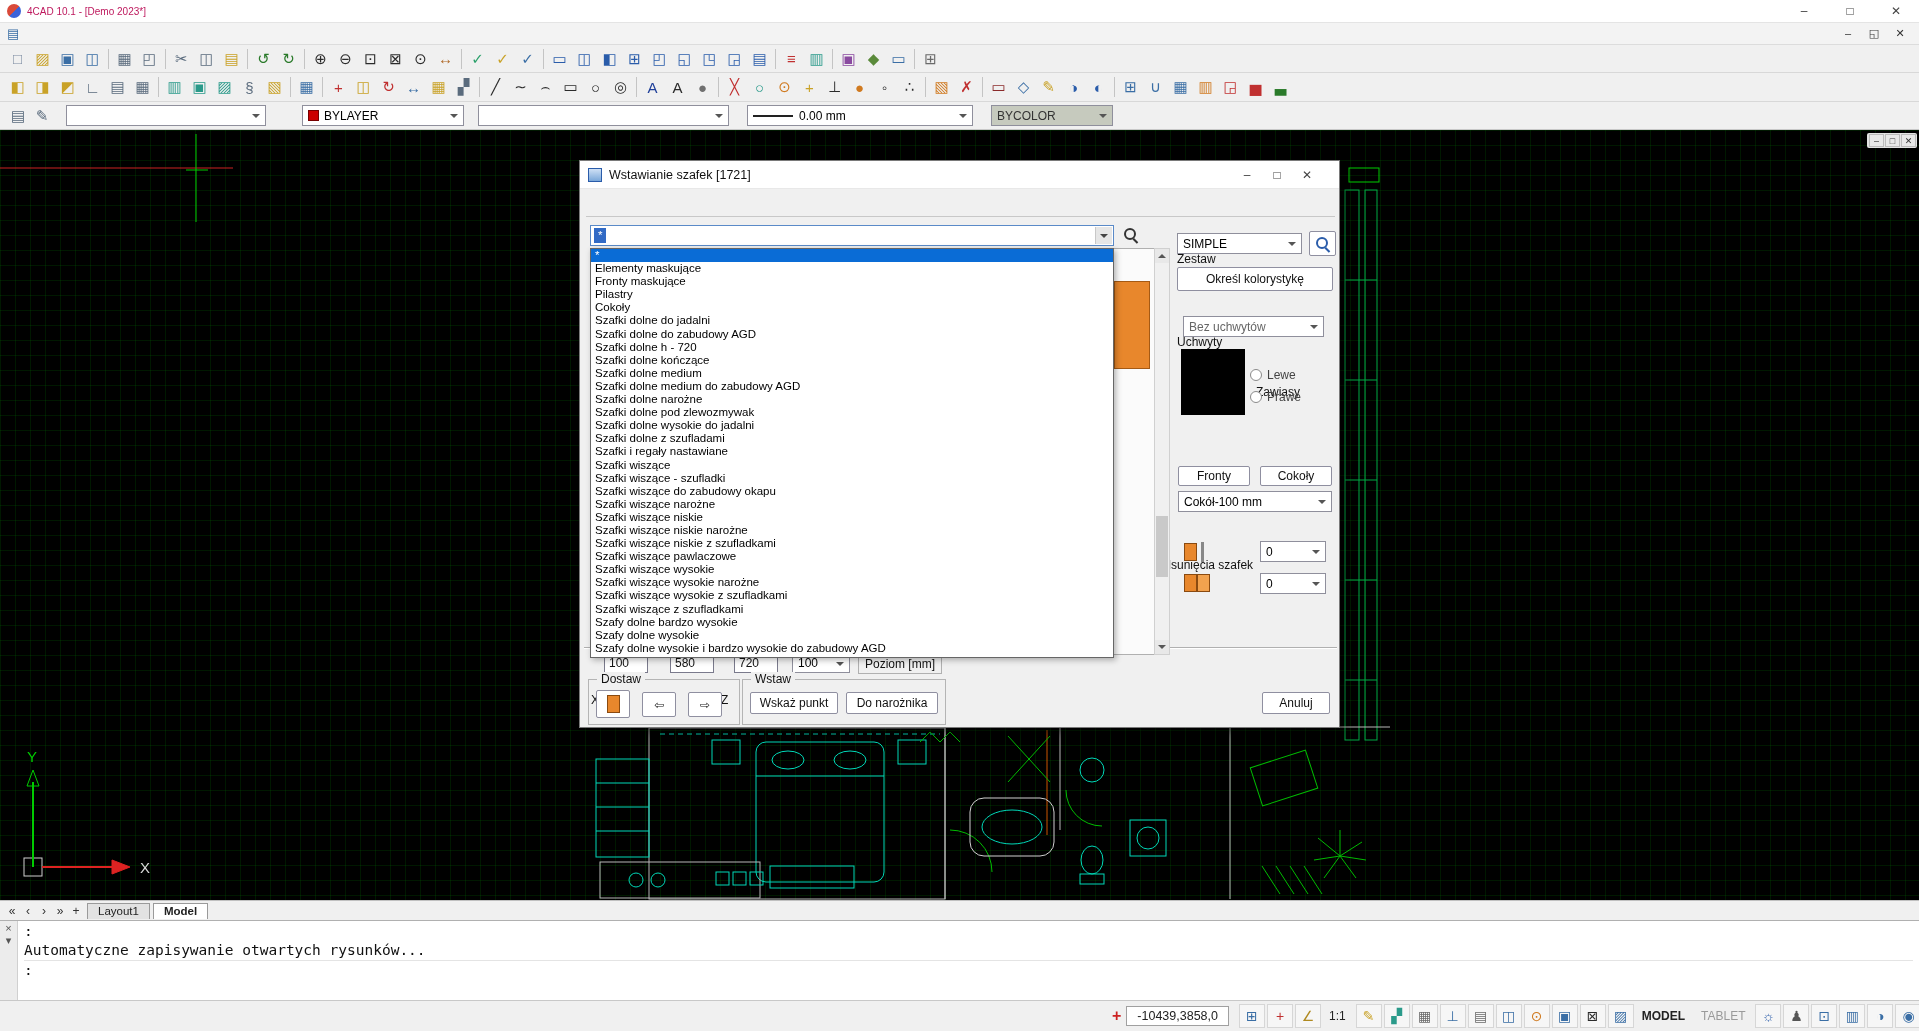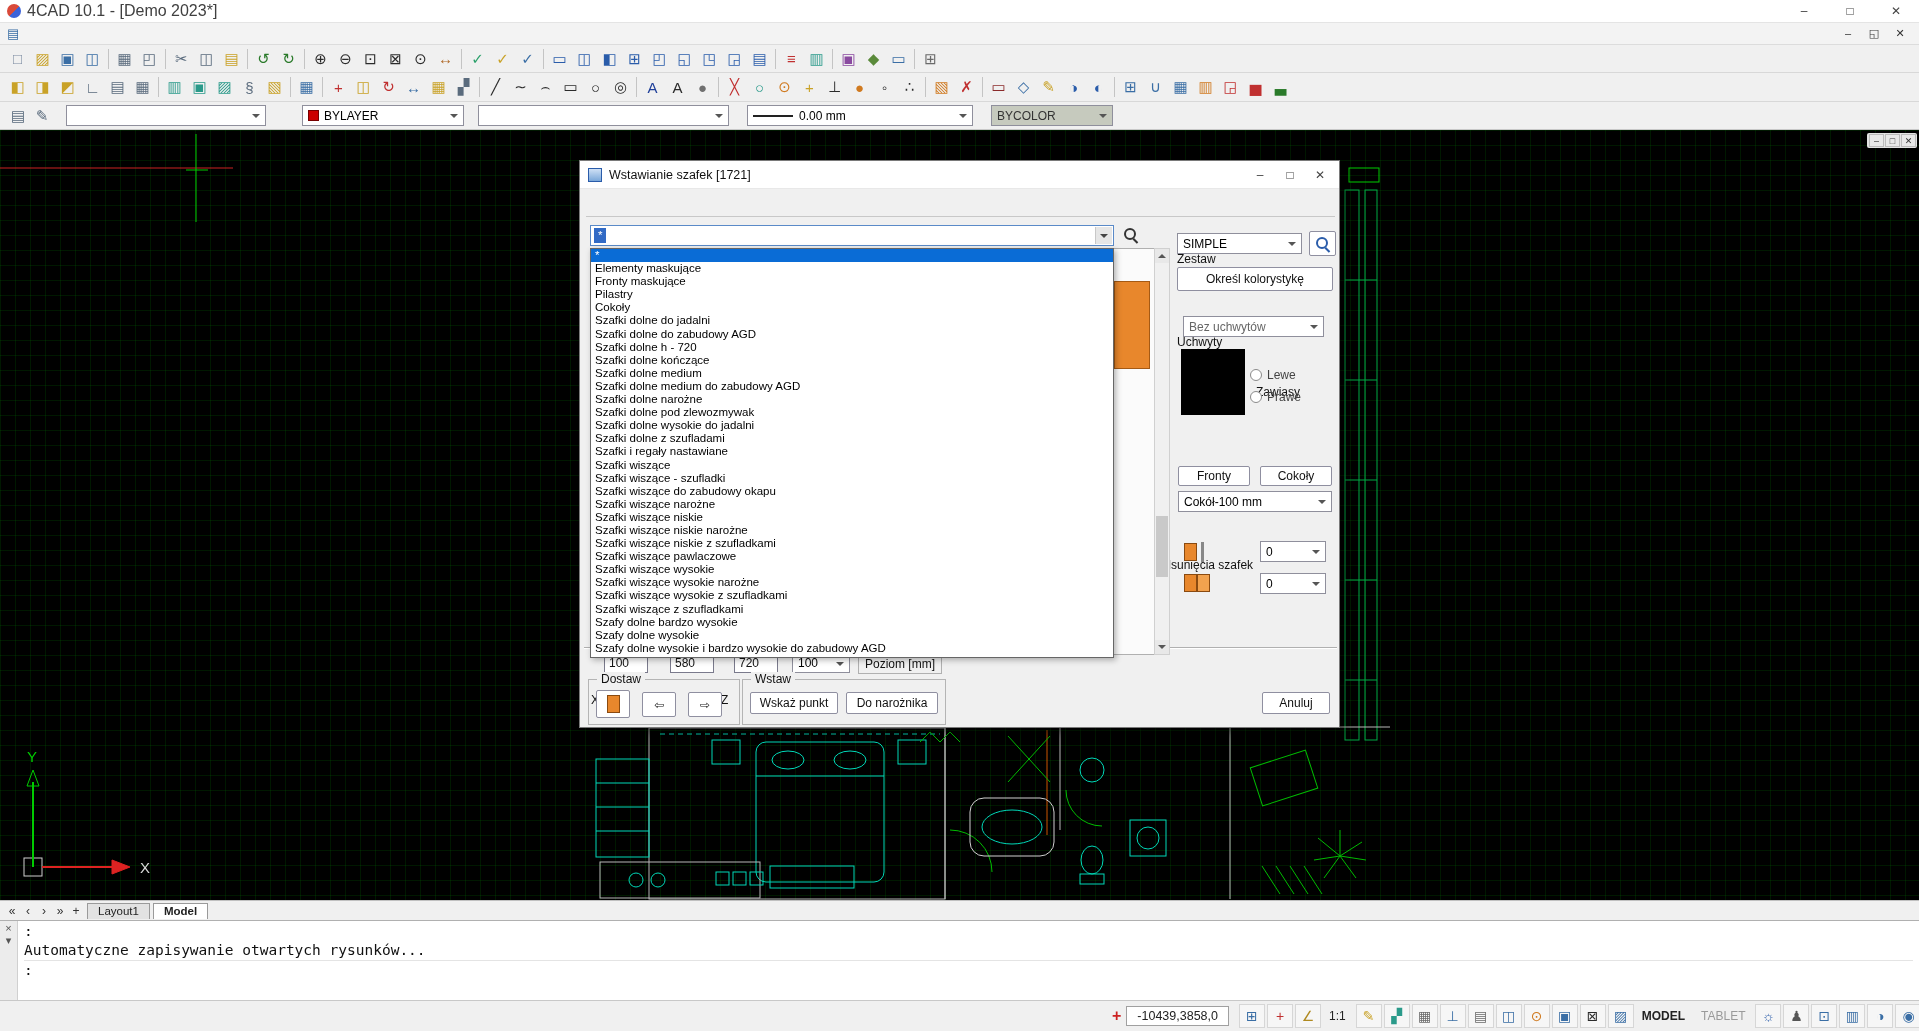--- a/index.html
+++ b/index.html
@@ -5,21 +5,21 @@
   * { box-sizing: border-box; }
   html,body { margin:0; padding:0; background:#555; }
   #app { position:relative; width:1919px; height:1031px; overflow:hidden;
          font-family:"Liberation Sans","DejaVu Sans",sans-serif; background:#f0f0f0; }
 
   
   #titlebar { position:absolute; left:0; top:0; width:100%; height:23px; background:#ffffff;
               border-bottom:1px solid #e4e4e4; display:flex; align-items:center; }
   .app-logo { width:14px; height:14px; margin:0 6px 0 7px; border-radius:50%;
               background:linear-gradient(135deg,#d94a3a 0 50%,#3a62d9 50% 100%); }
-  #window-title { font-size:16px; color:#404040; }
+  #window-title { font-size:10px; color:#be185d; }
   .win-controls { margin-left:auto; display:flex; height:100%; }
   .win-btn { width:46px; height:100%; display:flex; align-items:center; justify-content:center;
              font-size:12px; color:#444; }
 
   
   #menubar { position:absolute; left:0; top:23px; width:100%; height:22px; background:#f3f3f3;
              border-bottom:1px solid #dcdcdc; display:flex; align-items:center; }
   .menu-doc-icon { font-size:13px; color:#3a6ea5; padding:0 7px; }
   .menu-item { padding:0 9px; font-size:12.5px; color:#20207a; }
   .mdi-controls { margin-left:auto; display:flex; padding-right:6px; }
@@ -59,21 +59,21 @@
   #canvas-corner { position:absolute; right:2px; top:3px; display:flex; background:rgba(240,240,240,.95);
                    padding:1px; border-radius:2px; }
   .vp-btn { width:15px; height:13px; font-size:9px; display:flex; align-items:center; justify-content:center;
             color:#333; background:#e8e8e8; border:1px solid #bbb; margin-left:1px; }
 
   
   #dialog { position:absolute; left:579px; top:160px; width:761px; height:568px; background:#f0f0f0;
             border:1px solid #7a7a7a; box-shadow:3px 3px 10px rgba(0,0,0,.55); z-index:50; font-size:12px; }
   .abs { position:absolute; }
   #dlg-titlebar { position:absolute; left:0; top:0; width:100%; height:28px; background:#fff;
-                  display:flex; align-items:center; padding:0 4px 0 8px; border-bottom:1px solid #e8e8e8; }
+                  display:flex; align-items:center; padding:0 17px 0 8px; border-bottom:1px solid #e8e8e8; }
   .dlg-icon { width:14px; height:14px; border:1px solid #2a5caa; margin-right:7px;
               background:linear-gradient(#cfe0f5,#7aa7d9); }
   #dlg-title { font-size:12.5px; color:#111; }
   .dlg-btn { width:30px; height:100%; display:flex; align-items:center; justify-content:center;
              font-size:12px; color:#444; }
   #dlg-controls { margin-left:auto; display:flex; height:100%; }
   .dlg-tabs { position:absolute; left:8px; top:34px; display:flex; align-items:flex-end; height:22px; }
   .dtab { font-size:12px; padding:3px 9px 4px; border:1px solid #b0b0b0; background:#e4e4e4; }
   .dtab.active { background:#f0f0f0; border-bottom-color:#f0f0f0; position:relative; z-index:2; }
   .tab-line { position:absolute; left:6px; top:55px; width:749px; height:1px; background:#c8c8c8; }

